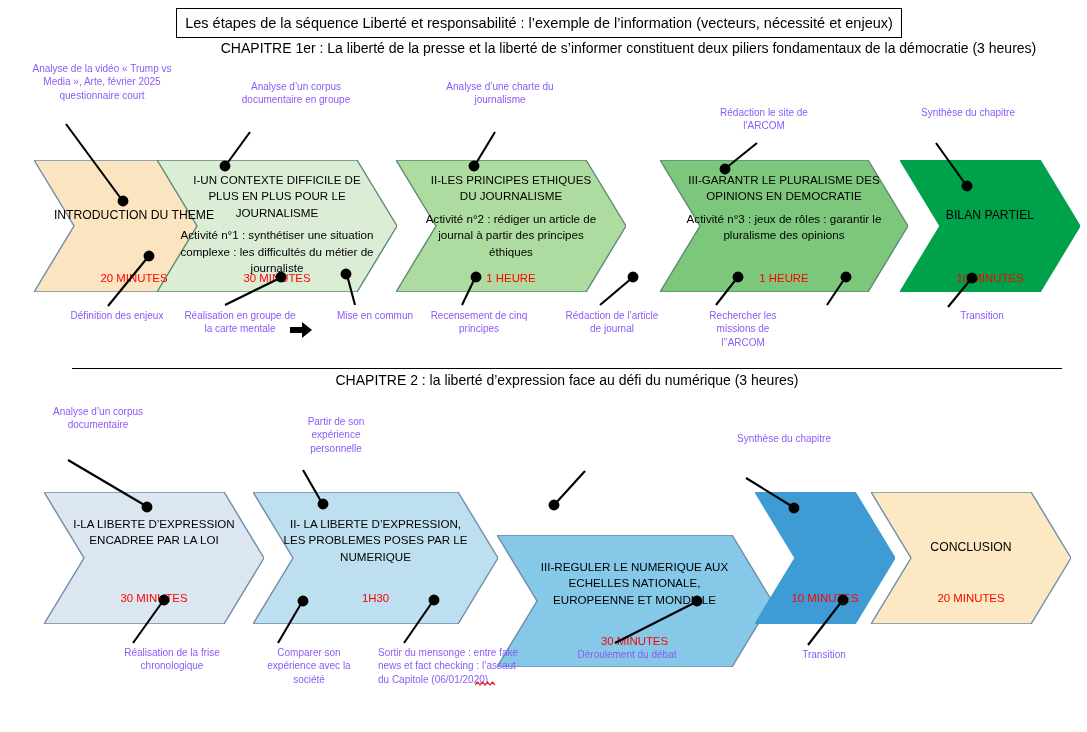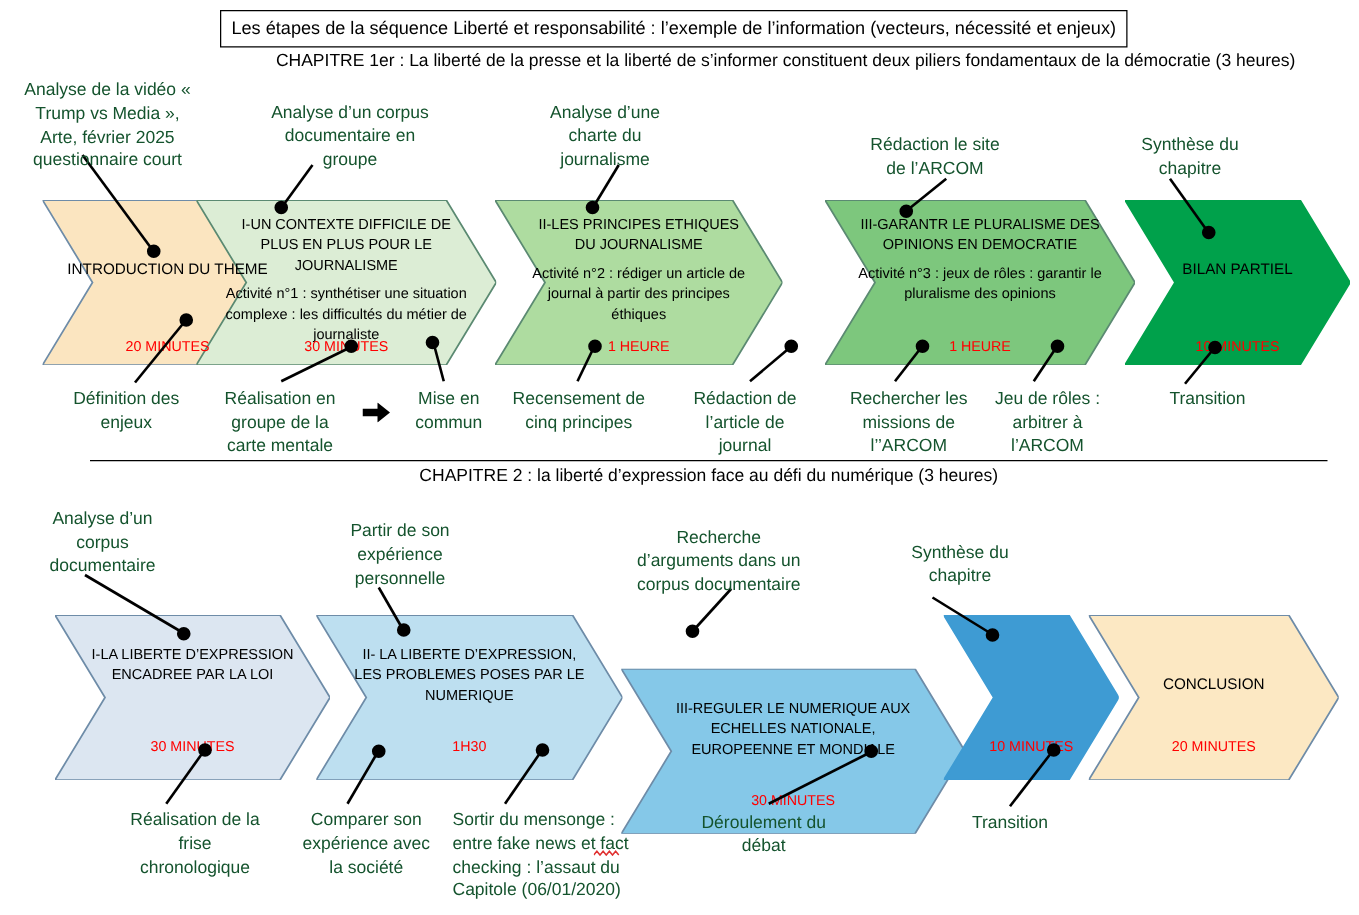--- a/index.html
+++ b/index.html
@@ -98,25 +98,26 @@
     font-size: 11.4px;
     color: #ff0000;
     text-align: center;
     width: 100%;
     left: 0;
   }
 
   
   .anno {
     position: absolute;
-    font-size: 14px;
+    font-size: 10px;
     line-height: 1.34;
-    color: #14532d;
+    color: #8b5cf6;
     text-align: center;
     z-index: 6;
+    margin-left: 16px;
   }
 
   
   #leaders {
     position: absolute;
     left: 0; top: 0;
     width: 1087px; height: 732px;
     pointer-events: none;
     z-index: 5;
   }
@@ -268,26 +269,24 @@
   <div class="anno" style="left:168px; top:309px; width:112px;">Réalisation en groupe de la carte mentale</div>
   <span class="arrow-icon" style="left:290px; top:322px;">
     <svg viewBox="0 0 22 16" width="22" height="16">
       <polygon points="0,5 12,5 12,0 22,8 12,16 12,11 0,11" fill="#000000"></polygon>
     </svg>
   </span>
   <div class="anno" style="left:318px; top:309px; width:82px;">Mise en commun</div>
   <div class="anno" style="left:407px; top:309px; width:112px;">Recensement de cinq principes</div>
   <div class="anno" style="left:679px; top:309px; width:96px;">Rechercher les missions de l’’ARCOM</div>
   <div class="anno" style="left:546px; top:309px; width:100px;">Rédaction de l’article de journal</div>
-  <div class="anno" style="left:792px; top:309px; width:92px;">Jeu de rôles : arbitrer à l’ARCOM</div>
   <div class="anno" style="left:916px; top:309px; width:100px;">Transition</div>
 
   <div class="anno" style="left:27px; top:405px; width:110px;">Analyse d’un corpus documentaire</div>
   <div class="anno" style="left:270px; top:415px; width:100px;">Partir de son expérience personnelle</div>
-  <div class="anno" style="left:503px; top:420px; width:144px;">Recherche d’arguments dans un corpus documentaire</div>
   <div class="anno" style="left:716px; top:432px; width:104px;">Synthèse du chapitre</div>
 
   <div class="anno" style="left:100px; top:646px; width:112px;">Réalisation de la frise chronologique</div>
   <div class="anno" style="left:240px; top:646px; width:106px;">Comparer son expérience avec la société</div>
   <div class="anno" style="left:362px; top:646px; width:148px; text-align:left;">Sortir du mensonge : entre fake news et fact checking : l’assaut du Capitole (06/01/2020)</div>
   <span class="squiggle" style="left:475px; top:672px;">
     <svg viewBox="0 0 28 5" width="28" height="5">
       <path d="M0,4 L2.5,1 L5,4 L7.5,1 L10,4 L12.5,1 L15,4 L17.5,1 L20,4" fill="none" stroke="#e03030" stroke-width="1.2"></path>
     </svg>
   </span>

